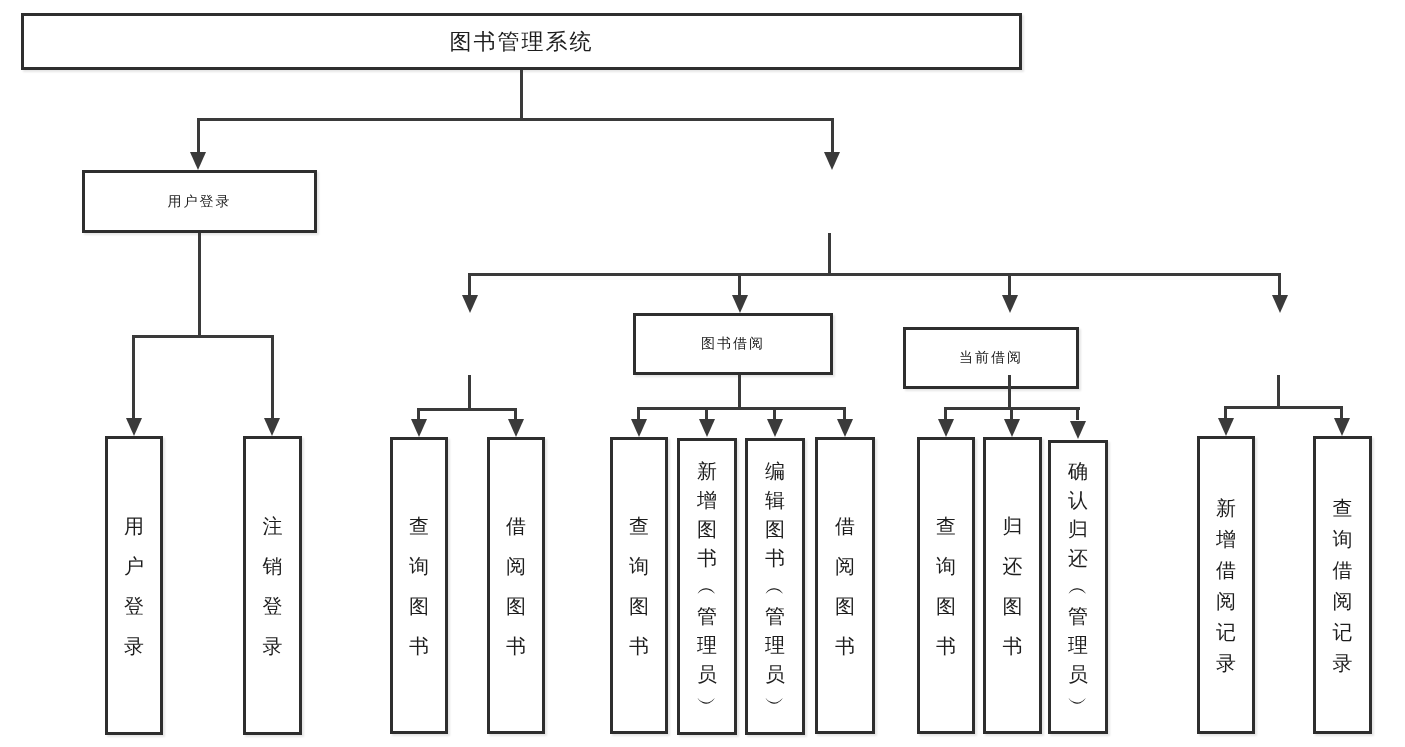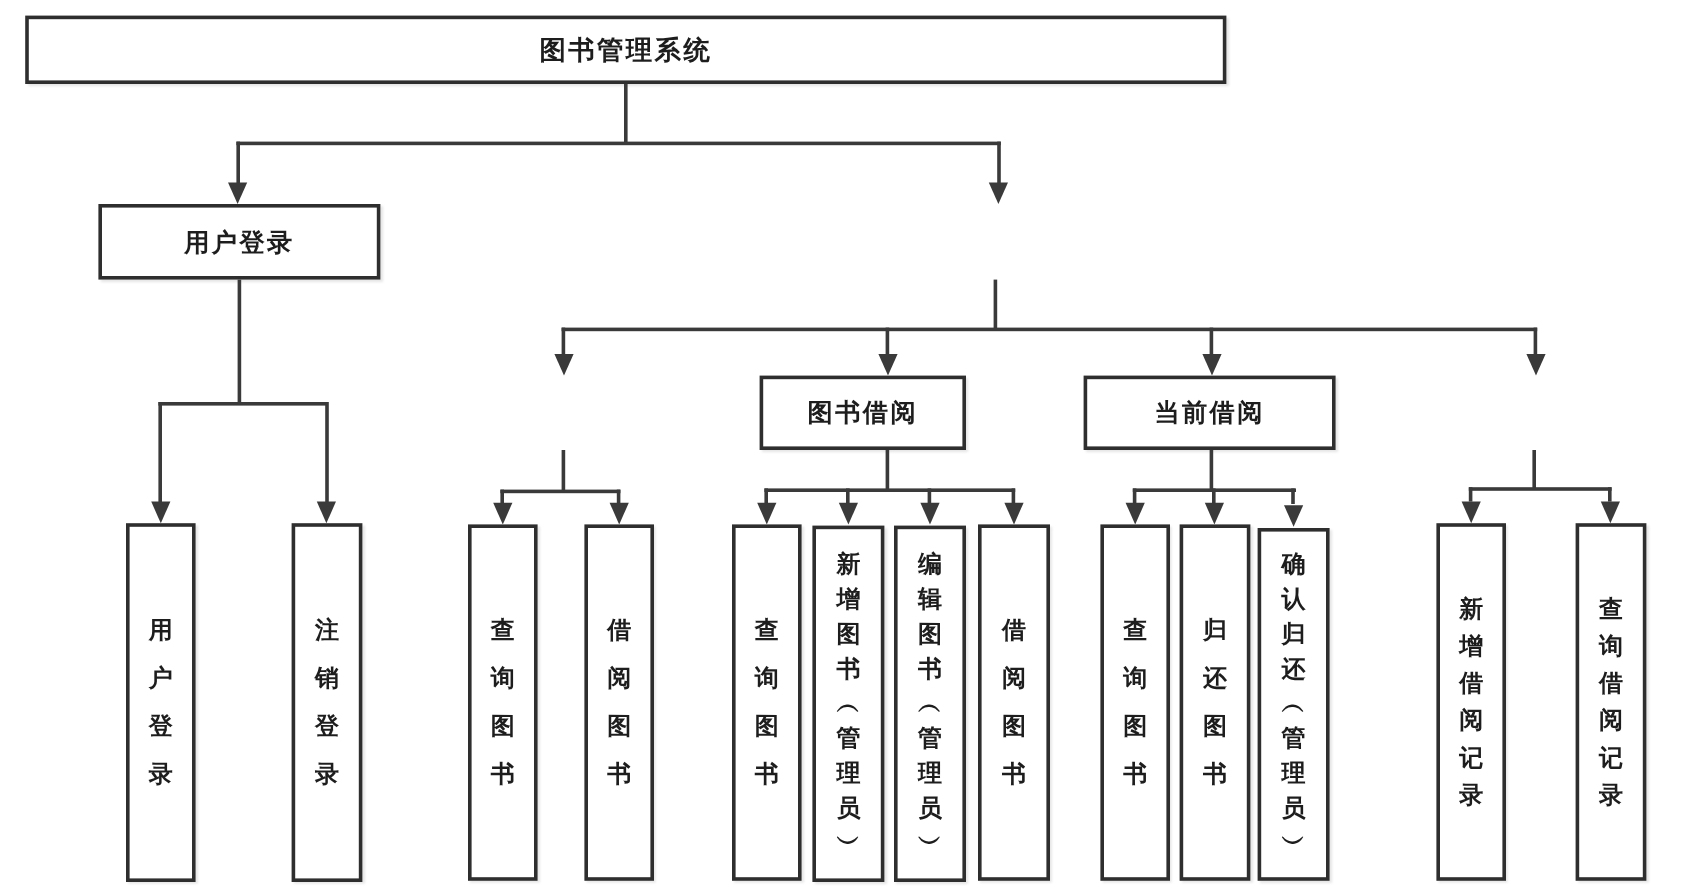--- a/index.html
+++ b/index.html
@@ -8,23 +8,23 @@
   html,body{margin:0;padding:0;background:#fff;}
   .canvas{
     position:relative; width:1405px; height:747px; background:var(--bg);
     font-family:"Liberation Sans","DejaVu Sans",sans-serif; color:var(--text);
     overflow:hidden;
   }
   .box{
     position:absolute; box-sizing:border-box; background:#fff;
     border:3px solid var(--border);
     box-shadow:2px 2px 2px rgba(0,0,0,0.10);
-    display:flex; align-items:center; justify-content:center;font-weight:bold;
-  }
-  .hbox .lbl{font-size:21px; letter-spacing:2px; color:var(--text);}
+    display:flex; align-items:center; justify-content:center;
+  }
+  .hbox .lbl{font-size:14px; letter-spacing:2px; color:var(--text);}
   .root .lbl{font-size:22px;}
   .vchars{
     display:flex; flex-direction:column; align-items:center; justify-content:center;
     width:100%; height:100%; font-size:20px; color:var(--text); line-height:1;
   }
   .vchars span{display:block;}
   .gap-lg{gap:20px;}
   .gap-md{gap:11px;}
   .gap-sm{gap:9px;}
   .vline{position:absolute; width:3px; background:var(--line);}
@@ -71,24 +71,24 @@
   <div class="hline" style="left:468px;top:273px;width:813px"></div>
   <div class="vline" style="left:468px;top:273px;height:23px"></div>
   <div class="arrow" style="left:462px;top:295px"></div>
   <div class="vline" style="left:738px;top:273px;height:23px"></div>
   <div class="arrow" style="left:732px;top:295px"></div>
   <div class="vline" style="left:1008px;top:273px;height:23px"></div>
   <div class="arrow" style="left:1002px;top:295px"></div>
   <div class="vline" style="left:1278px;top:273px;height:23px"></div>
   <div class="arrow" style="left:1272px;top:295px"></div>
 
-  <div class="box hbox" style="left:633px;top:313px;width:172px;height:62px">
+  <div class="box hbox" style="left:633px;top:313px;width:200px;height:62px">
     <span class="lbl">图书借阅</span>
   </div>
-  <div class="box hbox" style="left:903px;top:313px;width:210px;height:62px">
+  <div class="box hbox" style="left:903px;top:327px;width:176px;height:62px">
     <span class="lbl">当前借阅</span>
   </div>
 
   <div class="vline" style="left:468px;top:375px;height:34px"></div>
   <div class="hline" style="left:417px;top:408px;width:100px"></div>
   <div class="vline" style="left:417px;top:408px;height:12px"></div>
   <div class="arrow" style="left:411px;top:419px"></div>
   <div class="vline" style="left:514px;top:408px;height:12px"></div>
   <div class="arrow" style="left:508px;top:419px"></div>
 

